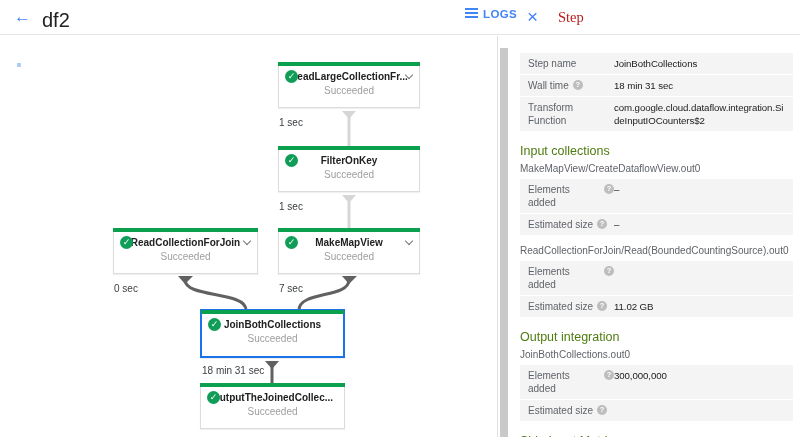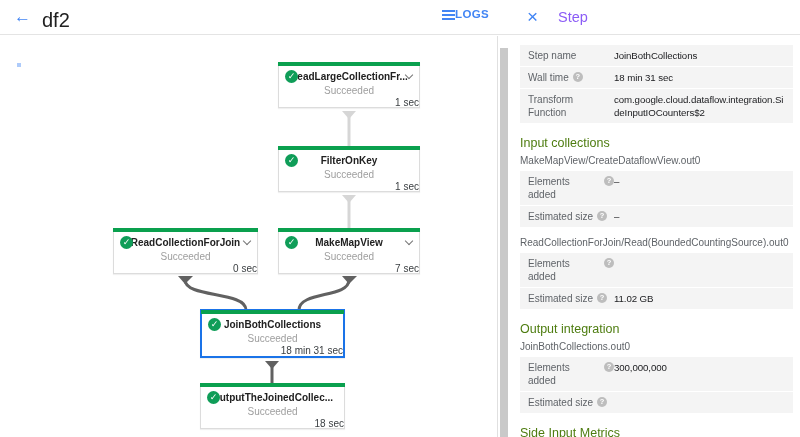--- a/index.html
+++ b/index.html
@@ -5,61 +5,61 @@
   * { box-sizing: border-box; margin: 0; padding: 0; }
   html,body { width:800px; height:437px; overflow:hidden; background:#fff;
     font-family:"Liberation Sans", sans-serif; color:#212121; }
   .app { position:relative; width:800px; height:437px; }
 
   
   .topbar { position:absolute; top:0; left:0; width:800px; height:35px;
     background:#fff; border-bottom:1px solid #e4e4e4; }
   .tb-back { position:absolute; left:14px; top:7px; font-size:17px; color:#4285f4; cursor:pointer; }
   .tb-title { position:absolute; left:42px; top:9px; font-size:20px; color:#212121; }
-  .logs-btn { position:absolute; left:442px; top:8px; display:flex; align-items:flex-end; 
+  .logs-btn { position:absolute; left:465px; top:8px; display:flex; align-items:flex-start; gap:5px;
     background:none; border:none; color:#4285f4; font-family:inherit; font-size:11.5px;
     font-weight:bold; letter-spacing:.4px; cursor:pointer; }
   .logs-icon { width:13px; height:10px;
     background-image:repeating-linear-gradient(to bottom,#4285f4 0 2px,transparent 2px 4px); }
   .tb-close { position:absolute; left:527px; top:5px; font-size:19px; color:#4285f4; cursor:pointer; line-height:24px; }
-  .tb-step { position:absolute; left:558px; top:9px; font-size:14.5px; color:#8b5cf6; }
+  .tb-step { position:absolute; left:558px; top:9px; font-size:14.5px; color:#b91c1c;font-family:Liberation Serif, serif; }
 
   
   .canvas { position:absolute; top:36px; left:0; width:497px; height:401px; background:#fff; }
   .canvas svg { position:absolute; top:0; left:0; }
   .mini-dot { position:absolute; left:17px; top:27px; width:4px; height:4px; background:#aecbfa; }
 
   .node { position:absolute; background:#fff; border:1px solid #dcdcdc; width:142px; height:46px;
     box-shadow:0 1px 1px rgba(0,0,0,.06); cursor:pointer; }
   .node .gbar { height:4px; background:#0aa04e; margin:-1px -1px 0 -1px; }
   .node.selected { border:2px solid #1a73e8; }
   .node.selected .gbar { margin:-1px -1px 0 -1px; }
   .trow { position:relative; display:flex; align-items:center; justify-content:center; height:15px; margin-top:3px; }
   .check { position:absolute; left:6px; top:1px; width:13px; height:13px; border-radius:50%;
     background:#0f9d58; color:#fff; font-size:9px; line-height:13px; text-align:center; }
   .ttl { font-size:10px; font-weight:bold; color:#212121; white-space:nowrap; }
   .chev { position:absolute; right:7px; top:3px; width:6px; height:6px;
     border-right:1.5px solid #757575; border-bottom:1.5px solid #757575; transform:rotate(45deg); }
   .st  { text-align:center; font-size:10px; color:#9e9e9e; line-height:12px; margin-top:1px; }
-  .dur { text-align:right; font-size:10px; color:#3c4043; line-height:12px; }
+  .dur { text-align:left; font-size:10px; color:#3c4043; line-height:12px;margin-top:20px; }
 
   .n-readlarge   { left:278px; top:26px;  }
   .n-filteronkey { left:278px; top:110px; }
   .n-readcoll    { left:113px; top:192px; width:145px; }
   .n-makemap     { left:278px; top:192px; }
   .n-joinboth    { left:200px; top:273px; width:145px; height:49px; }
   .n-output      { left:200px; top:347px; width:145px; }
 
   
   .vdivider { position:absolute; top:36px; left:497px; width:1px; height:401px; background:#e0e0e0; }
   .scroll-thumb { position:absolute; left:500px; top:48px; width:8px; height:389px; background:#c9c9c9; }
 
   
   .panel { position:absolute; top:36px; left:510px; width:290px; height:401px; background:#fff;
-    overflow:hidden; padding:9px 7px 0 10px; }
+    overflow:hidden; padding:17px 7px 0 10px; }
   .kv { display:flex; background:#f4f4f4; padding:4px 8px; margin-bottom:1px;
     font-size:10px; line-height:13px; }
   .kv .k { flex:0 0 86px; color:#5f6368; display:flex; align-items:flex-start; gap:4px; }
   .kv .v { flex:1; color:#202124; font-size:9.7px; letter-spacing:-0.1px; word-wrap:break-word; min-width:0; }
   .help { display:inline-block; flex:0 0 auto; width:10px; height:10px; border-radius:50%;
     background:#bdbdbd; color:#fff; font-size:7.5px; font-weight:bold; line-height:10px;
     text-align:center; margin-top:1px; }
   .sec-h { font-size:12.5px; color:#4d7c0f; margin:13px 0 5px 0; font-weight:normal; }
   .cname { font-size:10px; color:#5f6368; margin:4px 0 5px 0; }
   .grp { margin-bottom:10px; }

